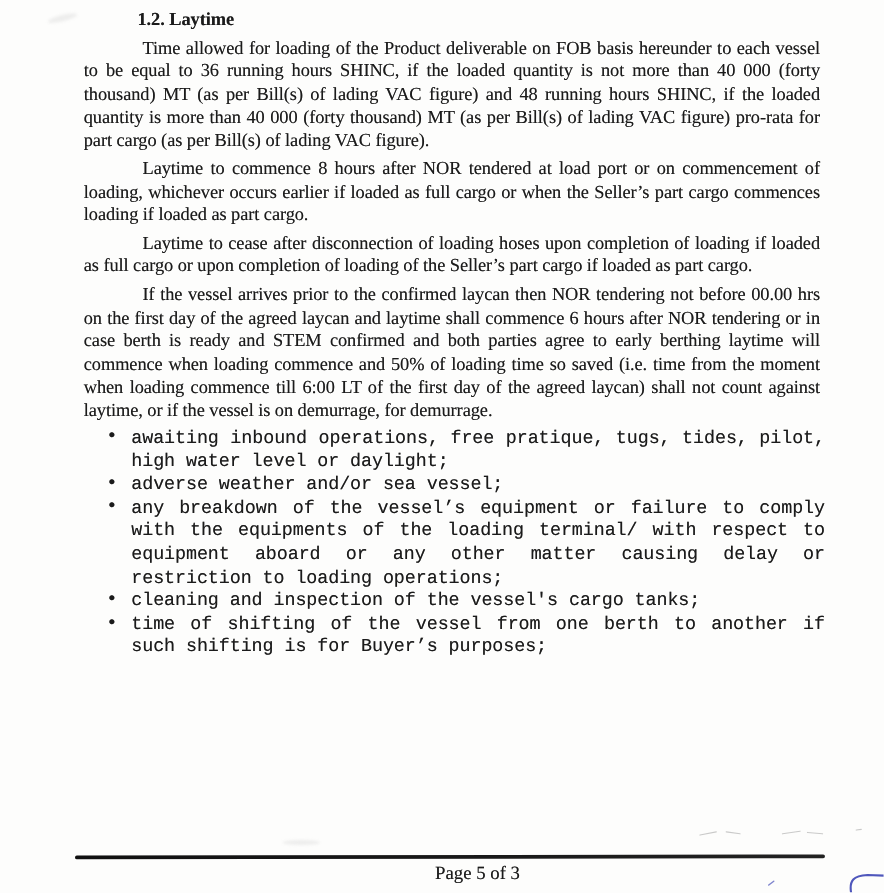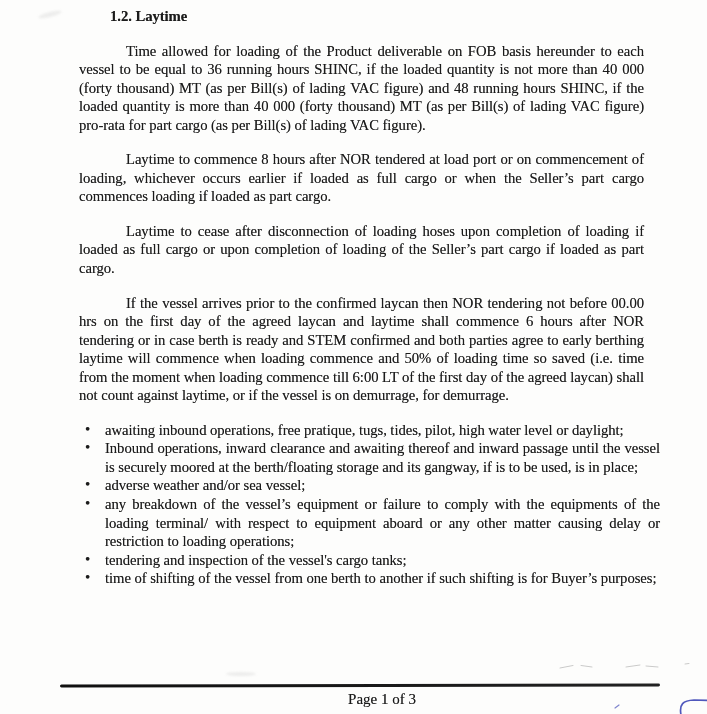--- a/index.html
+++ b/index.html
@@ -24,28 +24,29 @@
     line-height: 18.55px;
     letter-spacing: -0.06px;
     text-shadow: 0 0 0.35px rgba(20,20,20,0.55);
   }
   .heading {
     font-size: 14.7px;
     font-weight: bold;
     margin: 0 0 0 47px;
   }
   .para {
-    margin: 16px;
+    margin: 4px;
     text-align: justify;
     text-indent: 47px;
   }
   .bullets {
     margin: 0;
     padding: 0 0 0 42px;
     list-style: none;
+    font-family: Liberation Mono, monospace;
   }
   .bullets li {
     position: relative;
     text-align: justify;
   }
   .bullets li::before {
     content: "\2022";
     position: absolute;
     left: -20px; top: -1px;
     font-size: 15px;
@@ -95,42 +96,41 @@
   <div class="smudge smudge-a"></div>
 
   <div class="content">
     <h3 class="heading">1.2. Laytime</h3>
     <p class="para">Time allowed for loading of the Product deliverable on FOB basis hereunder to each vessel to be equal to 36 running hours SHINC, if the loaded quantity is not more than 40 000 (forty thousand) MT (as per Bill(s) of lading VAC figure) and 48 running hours SHINC, if the loaded quantity is more than 40 000 (forty thousand) MT (as per Bill(s) of lading VAC figure) pro-rata for part cargo (as per Bill(s) of lading VAC figure).</p>
     <p class="para">Laytime to commence 8 hours after NOR tendered at load port or on commencement of loading, whichever occurs earlier if loaded as full cargo or when the Seller’s part cargo commences loading if loaded as part cargo.</p>
     <p class="para">Laytime to cease after disconnection of loading hoses upon completion of loading if loaded as full cargo or upon completion of loading of the Seller’s part cargo if loaded as part cargo.</p>
     <p class="para">If the vessel arrives prior to the confirmed laycan then NOR tendering not before 00.00 hrs on the first day of the agreed laycan and laytime shall commence 6 hours after NOR tendering or in case berth is ready and STEM confirmed and both parties agree to early berthing laytime will commence when loading commence and 50% of loading time so saved (i.e. time from the moment when loading commence till 6:00 LT of the first day of the agreed laycan) shall not count against laytime, or if the vessel is on demurrage, for demurrage.</p>
     <ul class="bullets">
       <li>awaiting inbound operations, free pratique, tugs, tides, pilot, high water level or daylight;</li>
-      <li>Inbound operations, inward clearance and awaiting thereof and inward passage until the vessel is securely moored at the berth/floating storage and its gangway, if is to be used, is in place;</li>
       <li>adverse weather and/or sea vessel;</li>
       <li>any breakdown of the vessel’s equipment or failure to comply with the equipments of the loading terminal/ with respect to equipment aboard or any other matter causing delay or restriction to loading operations;</li>
-      <li>tendering and inspection of the vessel's cargo tanks;</li>
+      <li>cleaning and inspection of the vessel's cargo tanks;</li>
       <li>time of shifting of the vessel from one berth to another if such shifting is for Buyer’s purposes;</li>
     </ul>
   </div>
 
   <svg class="pencil-marks" viewBox="0 0 160 16">
     <g fill="none" stroke-width="1" stroke-linecap="round" opacity="0.55" stroke="#a0a0a0">
       <path d="M12 9 L25 6.5"></path>
       <path d="M33 6.5 L44 8"></path>
       <path d="M78 8 L92 6"></path>
       <path d="M98 7 L110 8"></path>
       <path d="M137 5 L141 4.5"></path>
     </g>
   </svg>
 
   <div class="smudge smudge-b"></div>
 
   <div class="footer-rule"></div>
-  <div class="page-number">Page 1 of 3</div>
+  <div class="page-number">Page 5 of 3</div>
 
   <svg class="pen-mark" viewBox="0 0 102 20">
     <g fill="none" stroke-linecap="round" stroke="#3c45b5">
       <path d="M76 21 C74 10 78 6.5 89 6 L103 6.5" stroke-width="1.7" opacity="0.9"></path>
       <path d="M10 14 L14 11" stroke-width="1.2" opacity="0.65"></path>
     </g>
   </svg>
 
 </div>
 

